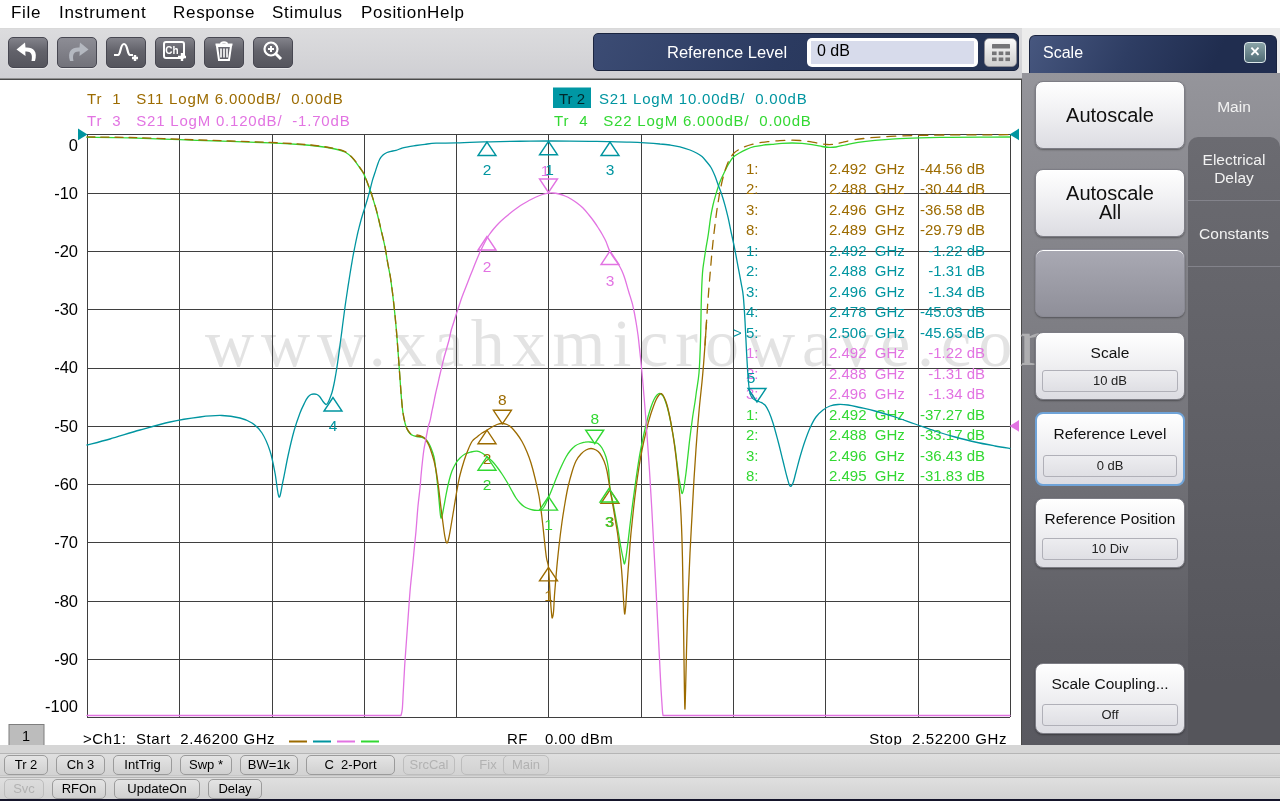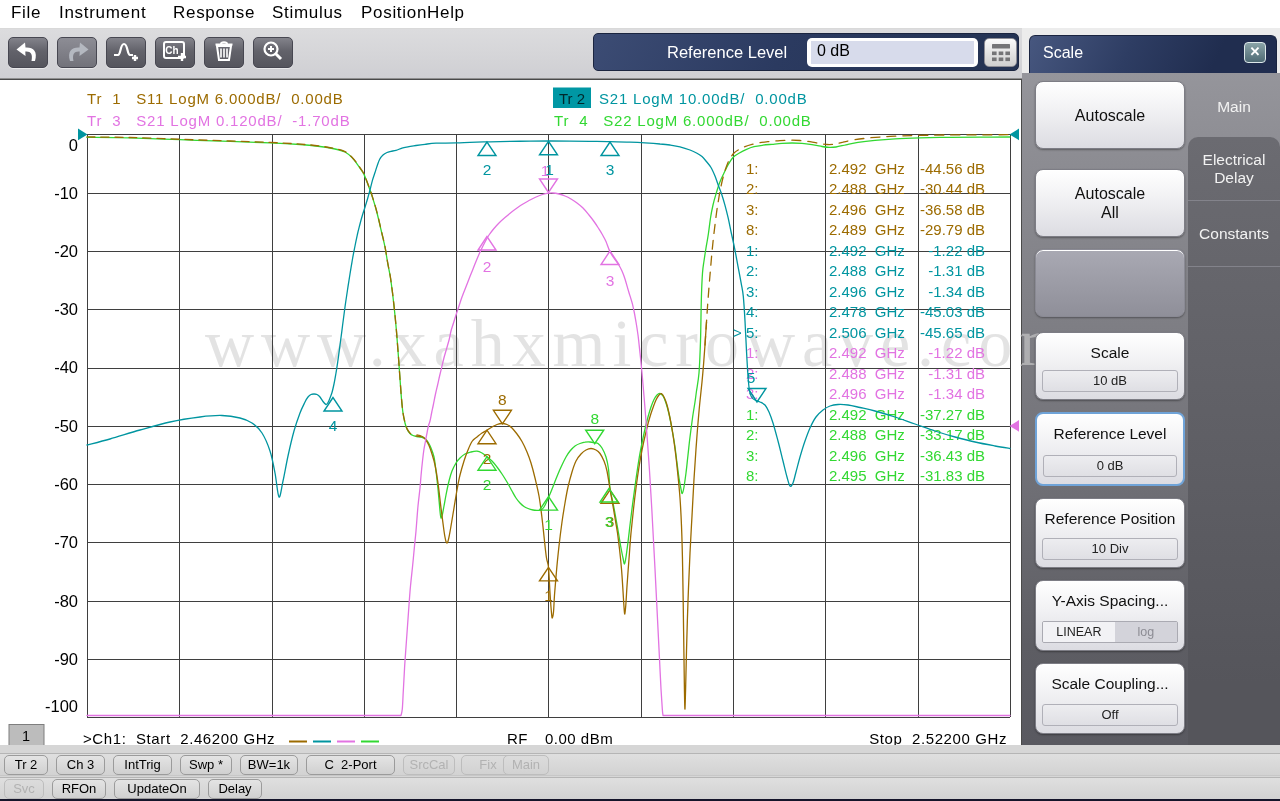--- a/index.html
+++ b/index.html
@@ -25,21 +25,21 @@
   background:linear-gradient(115deg,#47577f 0%,#2e3d63 40%,#202d4f 75%); border-radius:6px 6px 0 0; border:1px solid #1a2440; border-bottom:none; }
 #pheader .t { position:absolute; left:13px; top:8px; font-size:16px; color:#fff; }
 #pclose { position:absolute; right:10px; top:6px; width:22px; height:21px; border-radius:4px;
   background:linear-gradient(#8aa4a8,#4e6a74); border:1.5px solid #dde8ea; color:#fff; font-size:13px; font-weight:bold;
   text-align:center; line-height:18px; }
 .pbtn { position:absolute; left:13px; width:150px; border-radius:8px;
   background:linear-gradient(#ffffff,#f2f2f4 40%,#dcdce2); border:1px solid #7d7d85;
   box-shadow:inset 0 1px 0 #fff, 0 1px 2px rgba(0,0,0,.35); }
 .pempty { background:linear-gradient(#a9a9b3,#8f8f99); border-color:#8a8a94; }
 .pfocus { border:2px solid #6fa3d8; box-shadow:inset 0 1px 0 #fff; }
-.pcenter { position:absolute; left:0; right:0; top:50%; transform:translateY(-50%); text-align:center; font-size:16px; color:#101010; line-height:19px; }
+.pcenter { position:absolute; left:0; right:0; top:50%; transform:translateY(-50%); text-align:center; font-size:20px; color:#101010; line-height:19px; }
 .ptitle { position:absolute; left:0; right:0; top:11px; text-align:center; font-size:15.5px; color:#101010; }
 .pval { position:absolute; left:6px; right:6px; bottom:7px; height:22px; border:1px solid #b0b0b8; border-radius:3px;
   background:linear-gradient(#ededf0,#dfdfe4);
   text-align:center; font-size:13px; color:#222; line-height:20px;margin-top:14px; }
 .ptoggle { position:absolute; left:6px; right:6px; bottom:7px; height:22px; display:flex; border:1px solid #aaaab2; border-radius:2px; overflow:hidden; }
 .ton { flex:1.15; background:#f2f2f5; font-size:12.5px; color:#222; text-align:center; line-height:20px; }
 .toff { flex:1; background:#d3d3da; font-size:12.5px; color:#8c8c94; text-align:center; line-height:20px; }
 #tabs { position:absolute; left:166px; top:51px; width:92px; height:666px; }
 .tabdark { position:absolute; left:0; width:92px; background:linear-gradient(#6b6b71,#55555b 90%); }
 .tab { position:absolute; left:0; width:92px; text-align:center; color:#f2f2f2; font-size:15.5px; }
@@ -142,27 +142,20 @@
       <div class="ptitle">Scale</div>
       <div class="pval">10 dB</div>
     </div>
     <div class="pbtn pfocus" style="top:384px;height:74px">
       <div class="ptitle">Reference Level</div>
       <div class="pval">0 dB</div>
     </div>
     <div class="pbtn" style="top:470px;height:70px">
       <div class="ptitle">Reference Position</div>
       <div class="pval">10 Div</div>
-    </div>
-    <div class="pbtn" style="top:552px;height:71px">
-      <div class="ptitle">Y-Axis Spacing...</div>
-      <div class="ptoggle">
-        <span class="ton">LINEAR</span>
-        <span class="toff">log</span>
-      </div>
     </div>
     <div class="pbtn" style="top:635px;height:71px">
       <div class="ptitle">Scale Coupling...</div>
       <div class="pval">Off</div>
     </div>
   <div id="pheader">
       <span class="t">Scale</span>
       <div id="pclose">✕</div>
     </div>
 </div>

